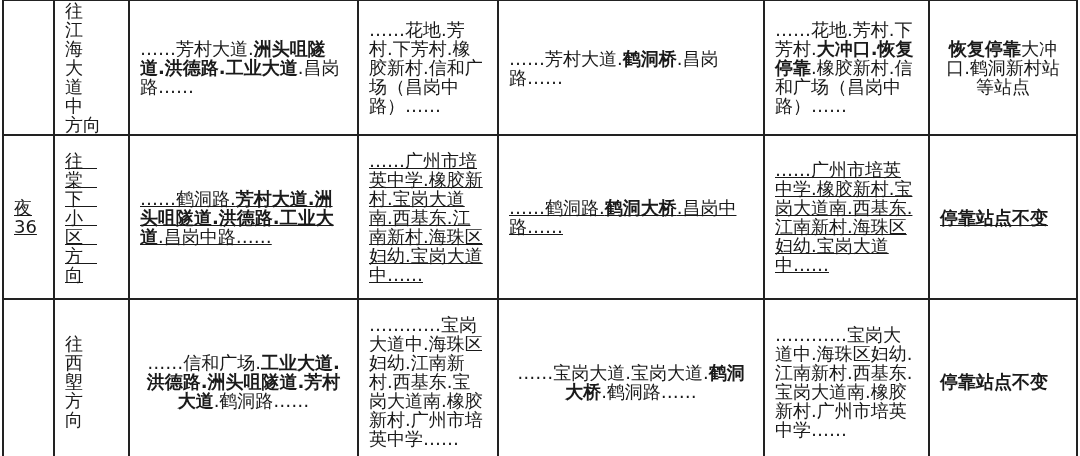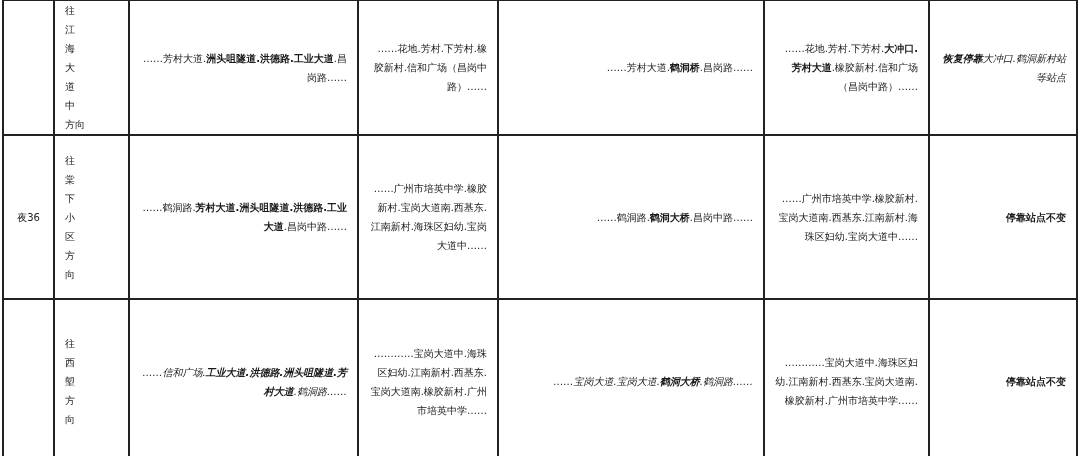--- a/index.html
+++ b/index.html
@@ -4,35 +4,35 @@
 <style>
   html, body { margin:0; padding:0; background:#ffffff; }
   body { width:1080px; height:456px; overflow:hidden; font-family:"DejaVu Sans","Liberation Sans",sans-serif; color:#1a1a1a; }
   table.route-table {
     position:absolute; left:2px; top:-1px;
     border-collapse:collapse; table-layout:fixed;
     width:1074px;
   }
   table.route-table td {
     border:2px solid #222;
-    font-size:10px; line-height:19px;
+    font-size:18px; line-height:19px;
     vertical-align:middle;
     padding:0 10px;
     word-break:break-all;
   }
-  td.col-route { text-align:center; padding:0 4px; }
+  td.col-route { text-align:left; padding:0 4px; }
   td.col-dir { padding:0 8px 0 16px; }
   td.col-dir .dir-text { display:block; width:48px; letter-spacing:14px; line-height:19px; }
   td.col-dir .dir-tail { letter-spacing:0; }
-  td.center { text-align:right;margin-top:8px; }
+  td.center { text-align:left;margin-top:8px; }
   td.topalign { vertical-align:top; padding-top:10px; }
-  td.left { text-align:right;font-style:italic; }
+  td.left { text-align:center; }
   .b { font-weight:bold; }
   tr.row-a td { height:122px; }
-  tr.row-b td { height:162px; }
+  tr.row-b td { height:162px;text-decoration:underline; }
   tr.row-c td { height:163px; }
 </style>
 </head>
 <body>
 
 <table class="route-table">
   <colgroup>
     <col style="width:51px">
     <col style="width:75px">
     <col style="width:229px">
@@ -53,21 +53,21 @@
         </span>
       </td>
       <td class="center">
         <span>……芳村大道.</span><span class="b">洲头咀隧道.洪德路.工业大道</span><span>.昌岗路……</span>
       </td>
       <td class="center">……花地.芳村.下芳村.橡胶新村.信和广场（昌岗中路）……</td>
       <td class="center">
         <span>……芳村大道.</span><span class="b">鹤洞桥</span><span>.昌岗路……</span>
       </td>
       <td class="center">
-        <span>……花地.芳村.下芳村.</span><span class="b">大冲口.芳村大道</span><span>.橡胶新村.信和广场（昌岗中路）……</span>
+        <span>……花地.芳村.下芳村.</span><span class="b">大冲口.恢复停靠</span><span>.橡胶新村.信和广场（昌岗中路）……</span>
       </td>
       <td class="left">
         <span class="b">恢复停靠</span><span>大冲口.鹤洞新村站等站点</span>
       </td>
     </tr>
 
     <tr class="row-b">
       <td class="col-route">夜36</td>
       <td class="col-dir">
         <span class="dir-text">

